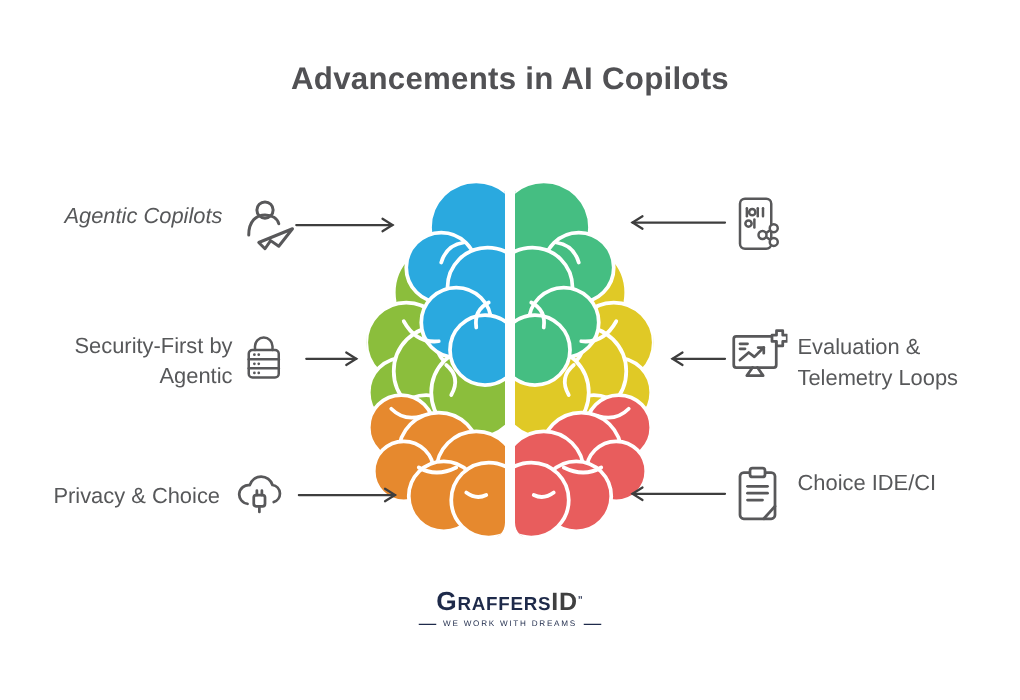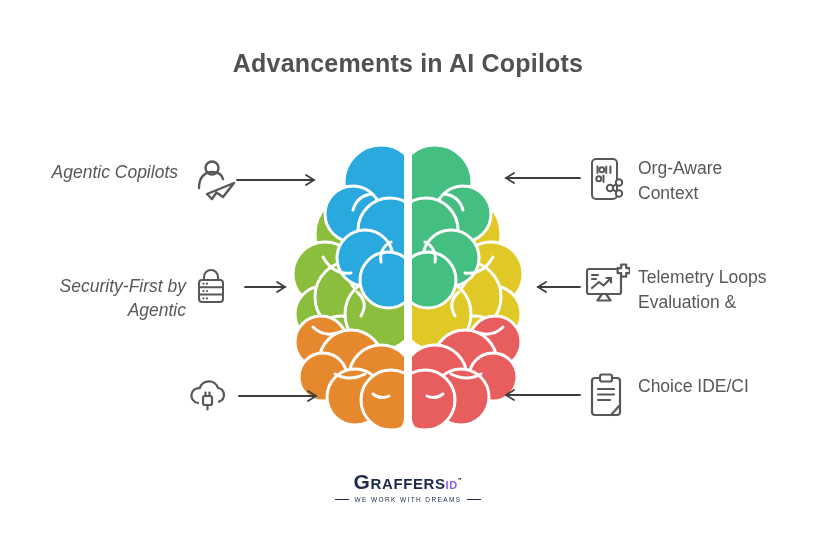--- a/index.html
+++ b/index.html
@@ -17,21 +17,21 @@
   .lbl .line { display: block; line-height: 24px; }
   .lbl.ra { text-align: right; }
   .lbl.rt .line { line-height: 25px; }
   .icon, .arrow, .brain { position: absolute; }
   .logo {
     position: absolute; left: 0; top: 470px; width: 100%; text-align: center;
     color: #1E2A4A;
   }
   .logo .brand { font-weight: bold; letter-spacing: 0.6px; font-size: 15px; }
   .logo .big-g { font-size: 21px; }
-  .logo .brand-id { color: #8b5cf6; font-size: 11px; }
+  .logo .brand-id { color: #404040; font-size: 20px; }
   .logo .mark { font-size: 8px; vertical-align: super; color: #1E2A4A; }
   .logo .tagline {
     margin-top: 2px; font-size: 6.5px; letter-spacing: 1.4px; color: #1E2A4A;
     display: flex; align-items: center; justify-content: center; gap: 5px;
   }
   .logo .tagline::before, .logo .tagline::after {
     content: ""; display: inline-block; width: 14px; border-top: 1px solid #1E2A4A;
   }
 </style>
 </head>
@@ -133,21 +133,21 @@
   <svg class="icon" style="left:189px; top:158px;" width="50" height="46" viewBox="0 0 50 46" fill="none" stroke="currentColor" stroke-width="2.4" stroke-linecap="round" stroke-linejoin="round" color="#58585A">
     <circle cx="23" cy="10" r="6.5"></circle>
     <path d="M10 30 c0 -11 6 -16 13 -16 c6 0 10 3 11 7"></path>
     <path d="M18 36 L45 25 L34 39 L27.5 34.5 L23 41 Z"></path>
   </svg>
   <svg class="arrow" style="left:236px; top:171px;" width="82" height="18" viewBox="0 0 82 18" fill="none" stroke="currentColor" stroke-width="1.8" stroke-linecap="round" color="#3E3E3E">
     <line x1="1" y1="9" x2="78" y2="9"></line>
       <path d="M70 4 l8 5 -8 5"></path>
   </svg>
 
-  <div class="lbl ra" style="left:0; top:274px; width:186px;font-style:italic;">
+  <div class="lbl ra" style="left:0; top:264px; width:186px;">
     <span class="line">Security-First by</span>
     <span class="line">Agentic</span>
   </div>
   <svg class="icon" style="left:196px; top:266px;" width="30" height="40" viewBox="0 0 30 40" fill="none" stroke="currentColor" stroke-width="2" stroke-linecap="round" stroke-linejoin="round" color="#58585A">
     <path d="M8 14 v-3 a7 7 0 0 1 14 0 v3"></path>
     <rect x="3" y="14" width="24" height="22" rx="3"></rect>
     <line x1="3" y1="21.3" x2="27" y2="21.3"></line>
       <line x1="3" y1="28.6" x2="27" y2="28.6"></line>
     <g fill="currentColor" stroke="none">
       <circle cx="7.5" cy="17.7" r="1.1"></circle>
@@ -156,20 +156,24 @@
         <circle cx="11" cy="25" r="1.1"></circle>
       <circle cx="7.5" cy="32.3" r="1.1"></circle>
         <circle cx="11" cy="32.3" r="1.1"></circle>
     </g>
   </svg>
   <svg class="arrow" style="left:244px; top:278px;" width="46" height="18" viewBox="0 0 46 18" fill="none" stroke="currentColor" stroke-width="1.8" stroke-linecap="round" color="#3E3E3E">
     <line x1="1" y1="9" x2="41" y2="9"></line>
       <path d="M33 4 l8 5 -8 5"></path>
   </svg>
 
+  <div class="lbl ra" style="left:0; top:384px; width:176px;">
+    <span class="line">Privacy &amp; Choice</span>
+    <span class="line"></span>
+  </div>
   <svg class="icon" style="left:185px; top:376px;" width="44" height="40" viewBox="0 0 44 40" fill="none" stroke="currentColor" stroke-width="2.2" stroke-linecap="round" stroke-linejoin="round" color="#58585A">
     <path d="M13 27 a7.5 7.5 0 1 1 1.8 -14.9 A9.5 9.5 0 0 1 33 12 a7 7 0 0 1 1 13.6"></path>
     <rect x="18" y="20" width="9" height="9" rx="2"></rect>
     <line x1="20.5" y1="20" x2="20.5" y2="16.5"></line>
       <line x1="24.5" y1="20" x2="24.5" y2="16.5"></line>
     <line x1="22.5" y1="29" x2="22.5" y2="33.5"></line>
   </svg>
   <svg class="arrow" style="left:238px; top:387px;" width="82" height="18" viewBox="0 0 82 18" fill="none" stroke="currentColor" stroke-width="1.8" stroke-linecap="round" color="#3E3E3E">
     <line x1="1" y1="9" x2="78" y2="9"></line>
       <path d="M70 4 l8 5 -8 5"></path>
@@ -188,41 +192,37 @@
     <circle cx="12.8" cy="22.8" r="2.5"></circle>
     <line x1="17.5" y1="19.6" x2="17.5" y2="26"></line>
     <g fill="#ffffff">
       <line x1="26.8" y1="30.4" x2="30.4" y2="28.1"></line>
       <line x1="26.8" y1="33.6" x2="30.4" y2="35.9"></line>
       <circle cx="24" cy="32" r="3.2"></circle>
       <circle cx="33" cy="26.5" r="3.2"></circle>
       <circle cx="33" cy="37.5" r="3.2"></circle>
     </g>
   </svg>
-  <div class="lbl rt" style="left:638px; top:156px;">
-    <span class="line">Org-Aware</span>
-    <span class="line">Context</span>
-  </div>
 
   <svg class="arrow" style="left:535px; top:278px;" width="46" height="18" viewBox="0 0 46 18" fill="none" stroke="currentColor" stroke-width="1.8" stroke-linecap="round" color="#3E3E3E">
     <line x1="45" y1="9" x2="3" y2="9"></line>
       <path d="M11 4 l-8 5 8 5"></path>
   </svg>
   <svg class="icon" style="left:584px; top:262px;" width="46" height="44" viewBox="0 0 46 44" fill="none" stroke="currentColor" stroke-width="2.2" stroke-linecap="round" stroke-linejoin="round" color="#58585A">
     <rect x="3" y="7" width="34" height="25" rx="2"></rect>
     <line x1="8" y1="13" x2="14" y2="13"></line>
       <line x1="8" y1="17" x2="12" y2="17"></line>
     <path d="M8 26 l7 -6 4.5 3.5 L27 16"></path>
     <path d="M27 20.5 V16 h-4.5"></path>
     <path d="M18 32 L13.5 38.5 H26.5 L22 32"></path>
     <path d="M37.2 2.5 h5 v3.6 h3.6 v5 h-3.6 v3.6 h-5 v-3.6 h-3.6 v-5 h3.6 Z" fill="#ffffff"></path>
   </svg>
   <div class="lbl rt" style="left:638px; top:265px;">
+    <span class="line">Evaluation &amp;</span>
     <span class="line">Telemetry Loops</span>
-    <span class="line">Evaluation &amp;</span>
   </div>
 
   <svg class="arrow" style="left:503px; top:386px;" width="78" height="18" viewBox="0 0 78 18" fill="none" stroke="currentColor" stroke-width="1.8" stroke-linecap="round" color="#3E3E3E">
     <line x1="77" y1="9" x2="3" y2="9"></line>
       <path d="M11 4 l-8 5 8 5"></path>
   </svg>
   <svg class="icon" style="left:588px; top:372px;" width="36" height="46" viewBox="0 0 36 46" fill="none" stroke="currentColor" stroke-width="2.2" stroke-linecap="round" stroke-linejoin="round" color="#58585A">
     <rect x="4" y="6" width="28" height="37" rx="3"></rect>
     <rect x="12" y="2.5" width="12" height="7" rx="2" fill="#ffffff"></rect>
     <line x1="10" y1="17" x2="26" y2="17"></line>

